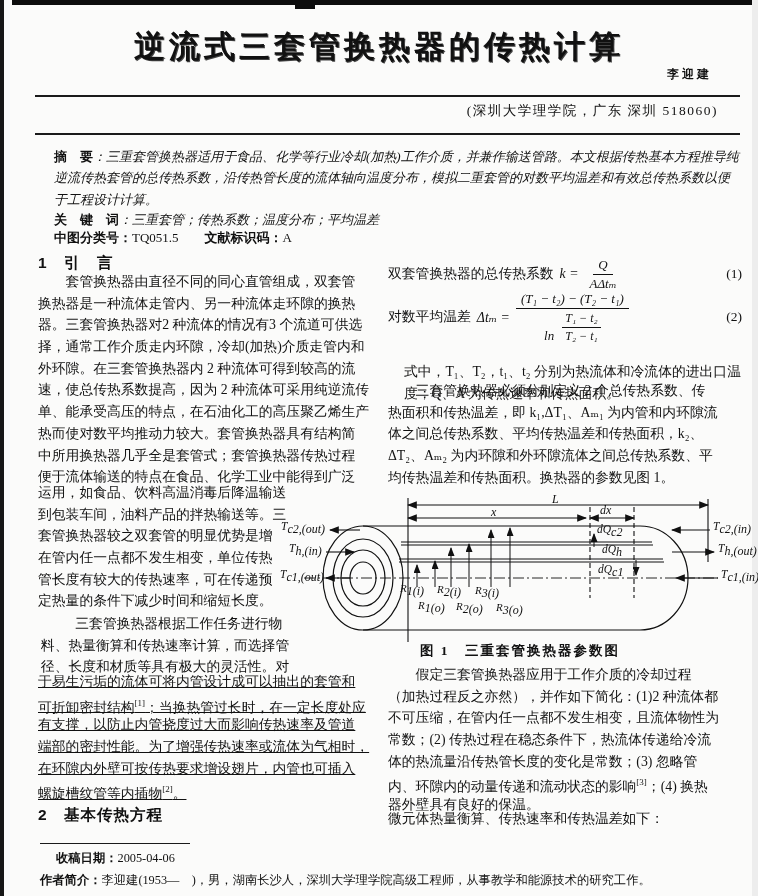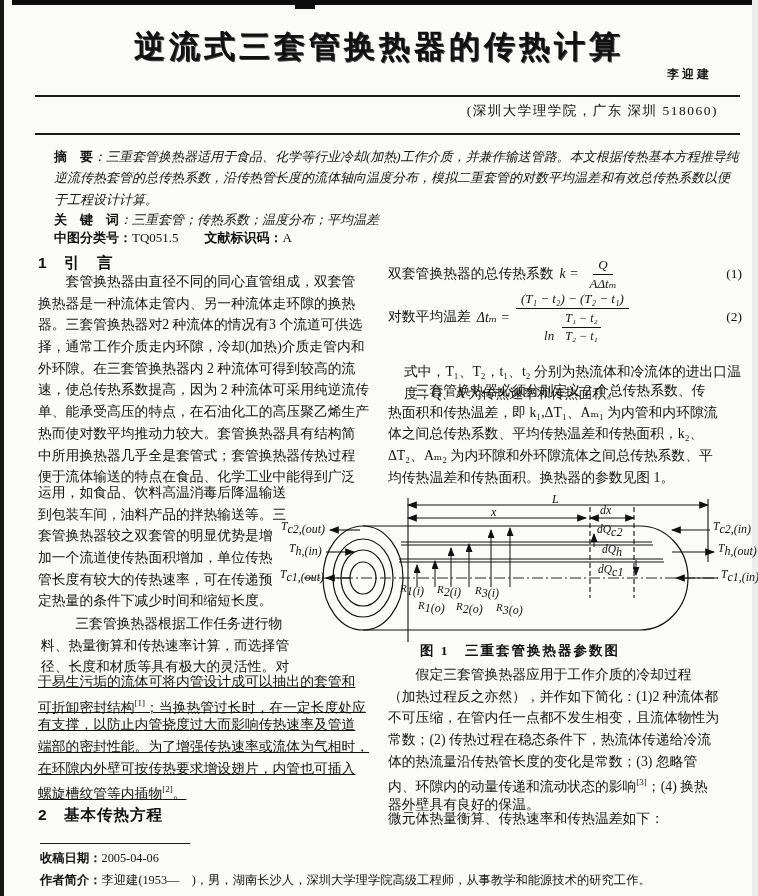--- a/index.html
+++ b/index.html
@@ -46,21 +46,21 @@
   .figure{position:absolute;left:280px;top:494px;width:478px;height:176px;}
   .figure svg{position:absolute;left:0;top:0;}
   .flbl{position:absolute;font-style:italic;font-size:11.5px;white-space:nowrap;color:#111;}
   .flbl sub{font-size:12px;font-style:italic;}
   .fdim{position:absolute;font-style:italic;font-size:12px;}
   .fcap{position:absolute;left:90px;top:148px;width:300px;text-align:center;
         font-weight:bold;font-size:13.5px;letter-spacing:2px;}
   
   .footrule{position:absolute;left:40px;top:843px;width:150px;border-top:1.5px solid #1a1a1a;}
   .fline{position:absolute;left:40px;font-size:12.3px;white-space:nowrap;}
-  .fline1{top:850px;} .fline2{top:872px;}
+  .fline1{top:850px;margin-left:16px;} .fline2{top:872px;}
 </style>
 </head>
 <body>
 
 <div class="page">
   <div class="edge-top"></div>
   <div class="edge-left"></div>
   <div class="edge-notch"></div>
   <div class="edge-right"></div>
 
@@ -88,21 +88,21 @@
       <div class="tline">速，使总传热系数提高，因为 2 种流体可采用纯逆流传</div>
       <div class="tline">单、能承受高压的特点，在石油化工的高压聚乙烯生产</div>
       <div class="tline">热而使对数平均推动力较大。套管换热器具有结构简</div>
       <div class="tline">中所用换热器几乎全是套管式；套管换热器传热过程</div>
       <div class="tline">便于流体输送的特点在食品、化学工业中能得到广泛</div>
     </div>
   <div class="col" style="left:38px;top:482px;width:254px;">
       <div class="tline">运用，如食品、饮料高温消毒后降温输送</div>
       <div class="tline">到包装车间，油料产品的拌热输送等。三</div>
       <div class="tline">套管换热器较之双套管的明显优势是增</div>
-      <div class="tline">加一个流道使传热面积增加，单位传热</div>
+      <div class="tline">在管内任一点都不发生相变，单位传热</div>
       <div class="tline">管长度有较大的传热速率，可在传递预</div>
       <div class="tline">定热量的条件下减少时间和缩短长度。</div>
     </div>
   <div class="col" style="left:38px;top:613px;width:254px;text-align:center;">
       <div class="tline">　　三套管换热器根据工作任务进行物</div>
       <div class="tline">料、热量衡算和传热速率计算，而选择管</div>
       <div class="tline">径、长度和材质等具有极大的灵活性。对</div>
     </div>
   <div class="col" style="left:38px;top:671px;width:342px;text-decoration:underline;">
       <div class="tline">于易生污垢的流体可将内管设计成可以抽出的套管和</div>

